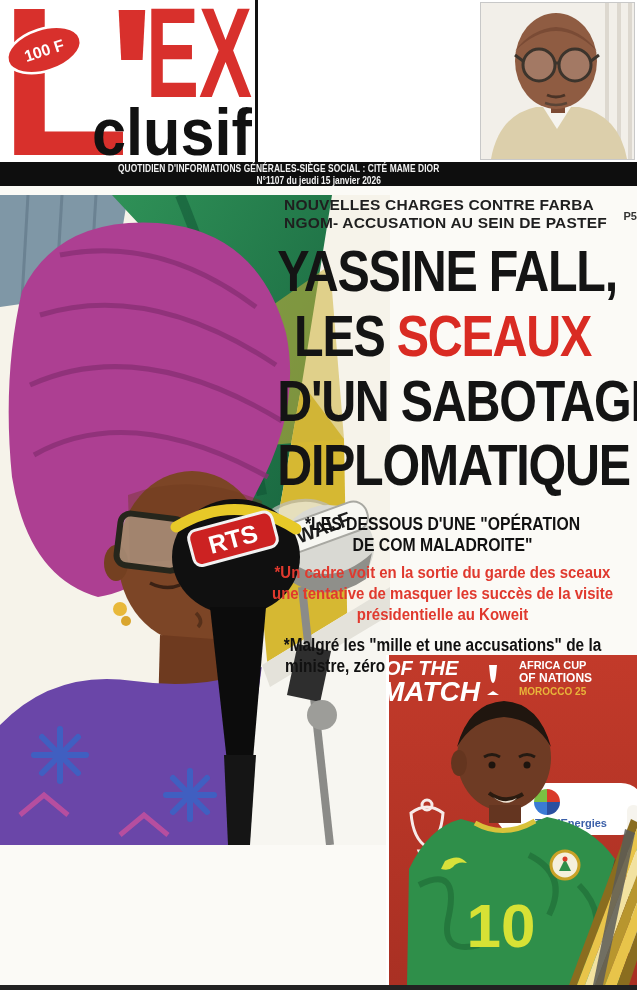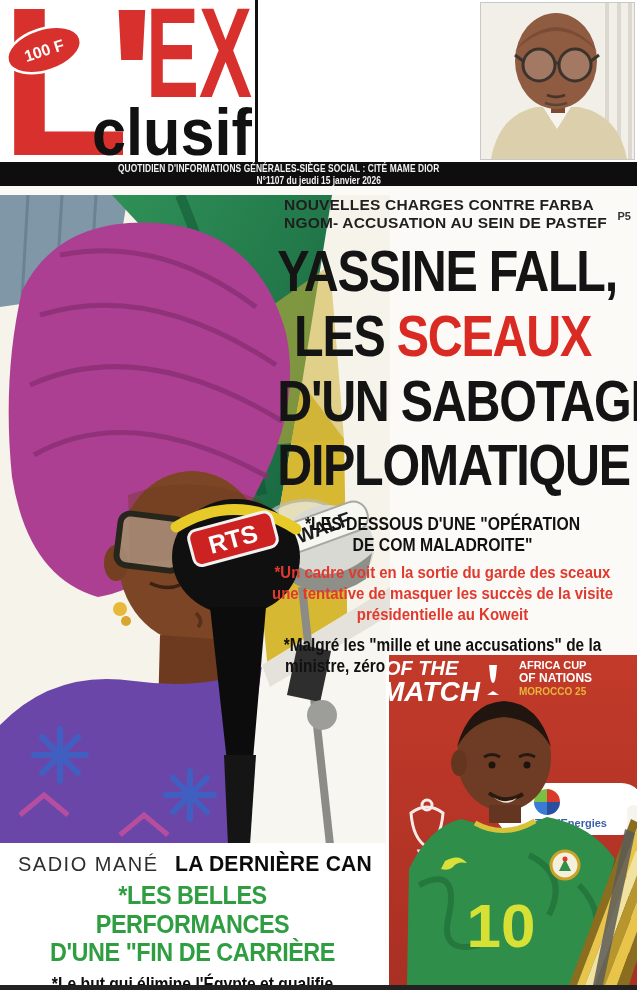--- a/index.html
+++ b/index.html
@@ -26,21 +26,21 @@
   .infobar .issue { color:#f2f2f2; transform:scaleX(.8); transform-origin:center center; }
   .infobar .editor{ color:#e8591c; transform:scaleX(.8); transform-origin:right center; }
 
   
   .main { position:absolute; top:186px; left:0; width:637px; height:804px; background:#fbfaf6; }
   .left-photo { position:absolute; left:0; top:9px; z-index:1; }
 
   .headline-zone { position:absolute; left:248px; top:10px; width:389px; z-index:3; }
   .kicker-row { display:flex; align-items:center; padding-left:36px; }
   .lead-kicker { font-size:15.5px; color:#1f1f1f; font-weight:600; line-height:1.18; letter-spacing:.2px; }
-  .page-ref { font-size:11px; color:#333; font-weight:bold; margin-left:auto; margin-right:6px; margin-top:3px; }
+  .page-ref { font-size:11px; color:#333; font-weight:bold; margin-left:auto; margin-top:3px; }
   .headlines { margin-top:6px; width:389px; text-align:center; font-weight:bold; color:#141414;
     transform:scaleX(.85); transform-origin:center top; }
   .hl { font-size:57px; line-height:1.14; letter-spacing:-1.5px; white-space:nowrap; }
   .hl .red { color:#d92b23; }
   .sub1 { margin-top:16px; text-align:center; font-size:17.5px; font-weight:900; color:#111;
     line-height:1.2; transform:scaleX(.9); transform-origin:center top; }
   .sub2 { margin-top:7px; text-align:center; font-size:17px; font-weight:900; color:#e0392e;
     line-height:1.22; transform:scaleX(.88); transform-origin:center top; }
   .sub3 { margin-top:9px; text-align:center; font-size:17.5px; font-weight:900; color:#111;
     line-height:1.22; transform:scaleX(.88); transform-origin:center top; }
@@ -322,27 +322,17 @@
           <polygon points="196,330 251,186 250,168 188,330" fill="#e8c44a"></polygon>
           <polygon points="206,330 251,212 251,186 196,330" fill="#f2e2a0"></polygon>
           <polygon points="216,330 251,240 251,212 206,330" fill="#b8962e"></polygon>
           <polygon points="228,330 251,268 251,240 216,330" fill="#e8c44a"></polygon>
           <polygon points="240,330 251,296 251,268 228,330" fill="#8a6d1f"></polygon>
           <polygon points="214,330 246,178 236,174 204,330" fill="#5b5b57" opacity=".85"></polygon>
         </g>
       </svg>
     </div>
 
-    <div class="sport-box">
-      <div class="sport-row">
-        <span class="sport-name">SADIO MANÉ</span>
-        <span class="sport-kicker">LA DERNIÈRE CAN</span>
-      </div>
-      <div class="sport-headline pre">*LES BELLES PERFORMANCES
-D'UNE "FIN DE CARRIÈRE</div>
-      <div class="sport-sub pre">*Le but qui élimine l'Égypte et qualifie
-le Sénégal en finale, le duel gagné contre Salah</div>
-    </div>
 
     <div class="bottom-strip"></div>
   </div>
 
 </div>
 
 </body></html>

